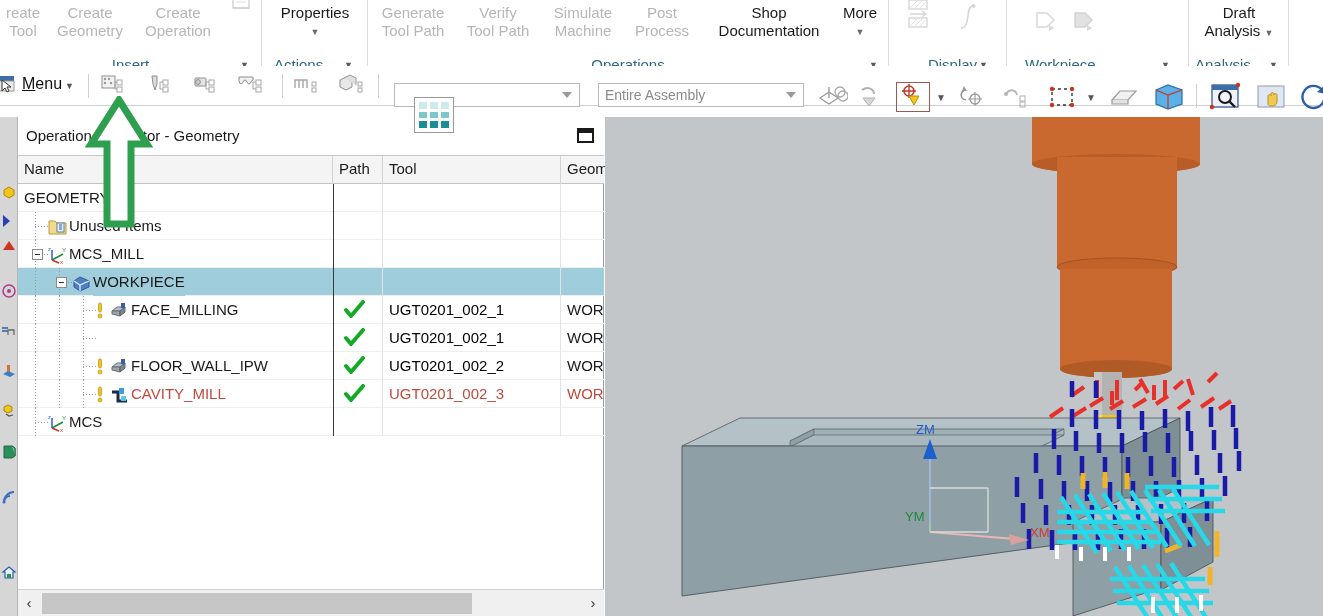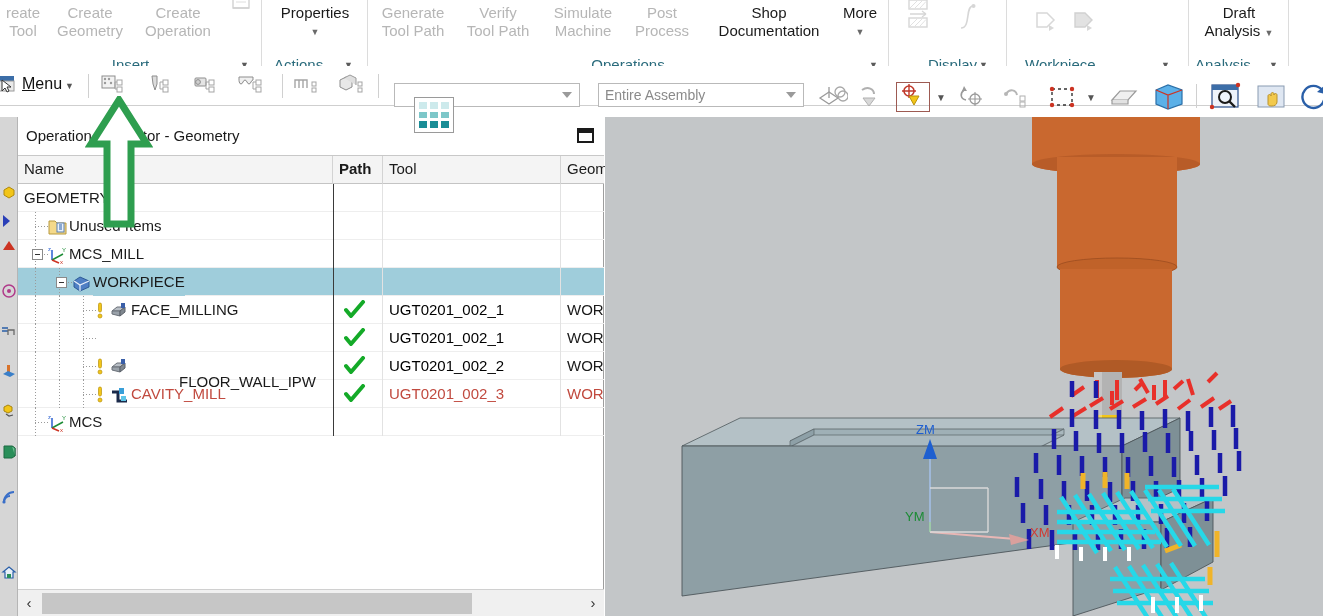--- a/index.html
+++ b/index.html
@@ -506,21 +506,21 @@
     <div class="nav-header">
       <div class="nav-title">Operation Navigator - Geometry</div>
       <div class="nav-winbtn"></div>
     </div>
 
     <div class="tree-wrap">
       <div class="th-row">
         <div class="th" style="left:0px;width:315px;">
           <span>Name</span>
         </div>
-        <div class="th" style="left:315px;width:50px;font-weight:bold;">
+        <div class="th" style="left:315px;width:50px;">
           <span>Path</span>
         </div>
         <div class="th" style="left:365px;width:178px;">
           <span>Tool</span>
         </div>
         <div class="th" style="left:543px;width:43px;border-right:none;">
           <span>Geom</span>
         </div>
       </div>
 
@@ -632,21 +632,21 @@
               <span class="warn" style="left: 78px;"><svg width="8" height="18" viewBox="0 0 8 18">
                   <rect x="2.5" y="1" width="3" height="9" rx="1.4" fill="#f2c518" stroke="#b8920f" stroke-width="0.7"></rect>
                   <circle cx="4" cy="14" r="2" fill="#f2c518" stroke="#b8920f" stroke-width="0.7"></circle>
                 </svg></span>
               <span class="nodeico" style="left: 92px;"><svg width="19" height="18" viewBox="0 0 19 18">
                   <path d="M2 9 l5 -4 h8 l-5 4 z" fill="#b9bfc6" stroke="#6a7078"></path>
                   <path d="M2 9 h8 v5 l-8 -2 z" fill="#9aa2aa" stroke="#6a7078"></path>
                   <path d="M10 9 l5 -4 v5 l-5 4 z" fill="#7f878f" stroke="#5a6068"></path>
                   <rect x="11" y="1" width="4" height="5" fill="#3a5fa8"></rect>
                 </svg></span>
-              <span class="lbl" style="position: absolute; left: 113px; top: 16px; margin-left: 48px;">FLOOR_WALL_IPW</span>
+              <span class="lbl" style="position: absolute; left: 113px; top: 0px;">FLOOR_WALL_IPW</span>
             </div>
             <div class="cell-path">
               <svg class="chk" width="22" height="20" viewBox="0 0 22 20">
                 <path d="M2 10 L7 16 L19 2" stroke="#14aa28" stroke-width="4" fill="none" stroke-linecap="round" stroke-linejoin="round"></path>
               </svg>
             </div>
             <div class="cell-tool">UGT0201_002_2</div>
             <div class="cell-geom">WOR</div>
           </div>
           <div class="trow red">

